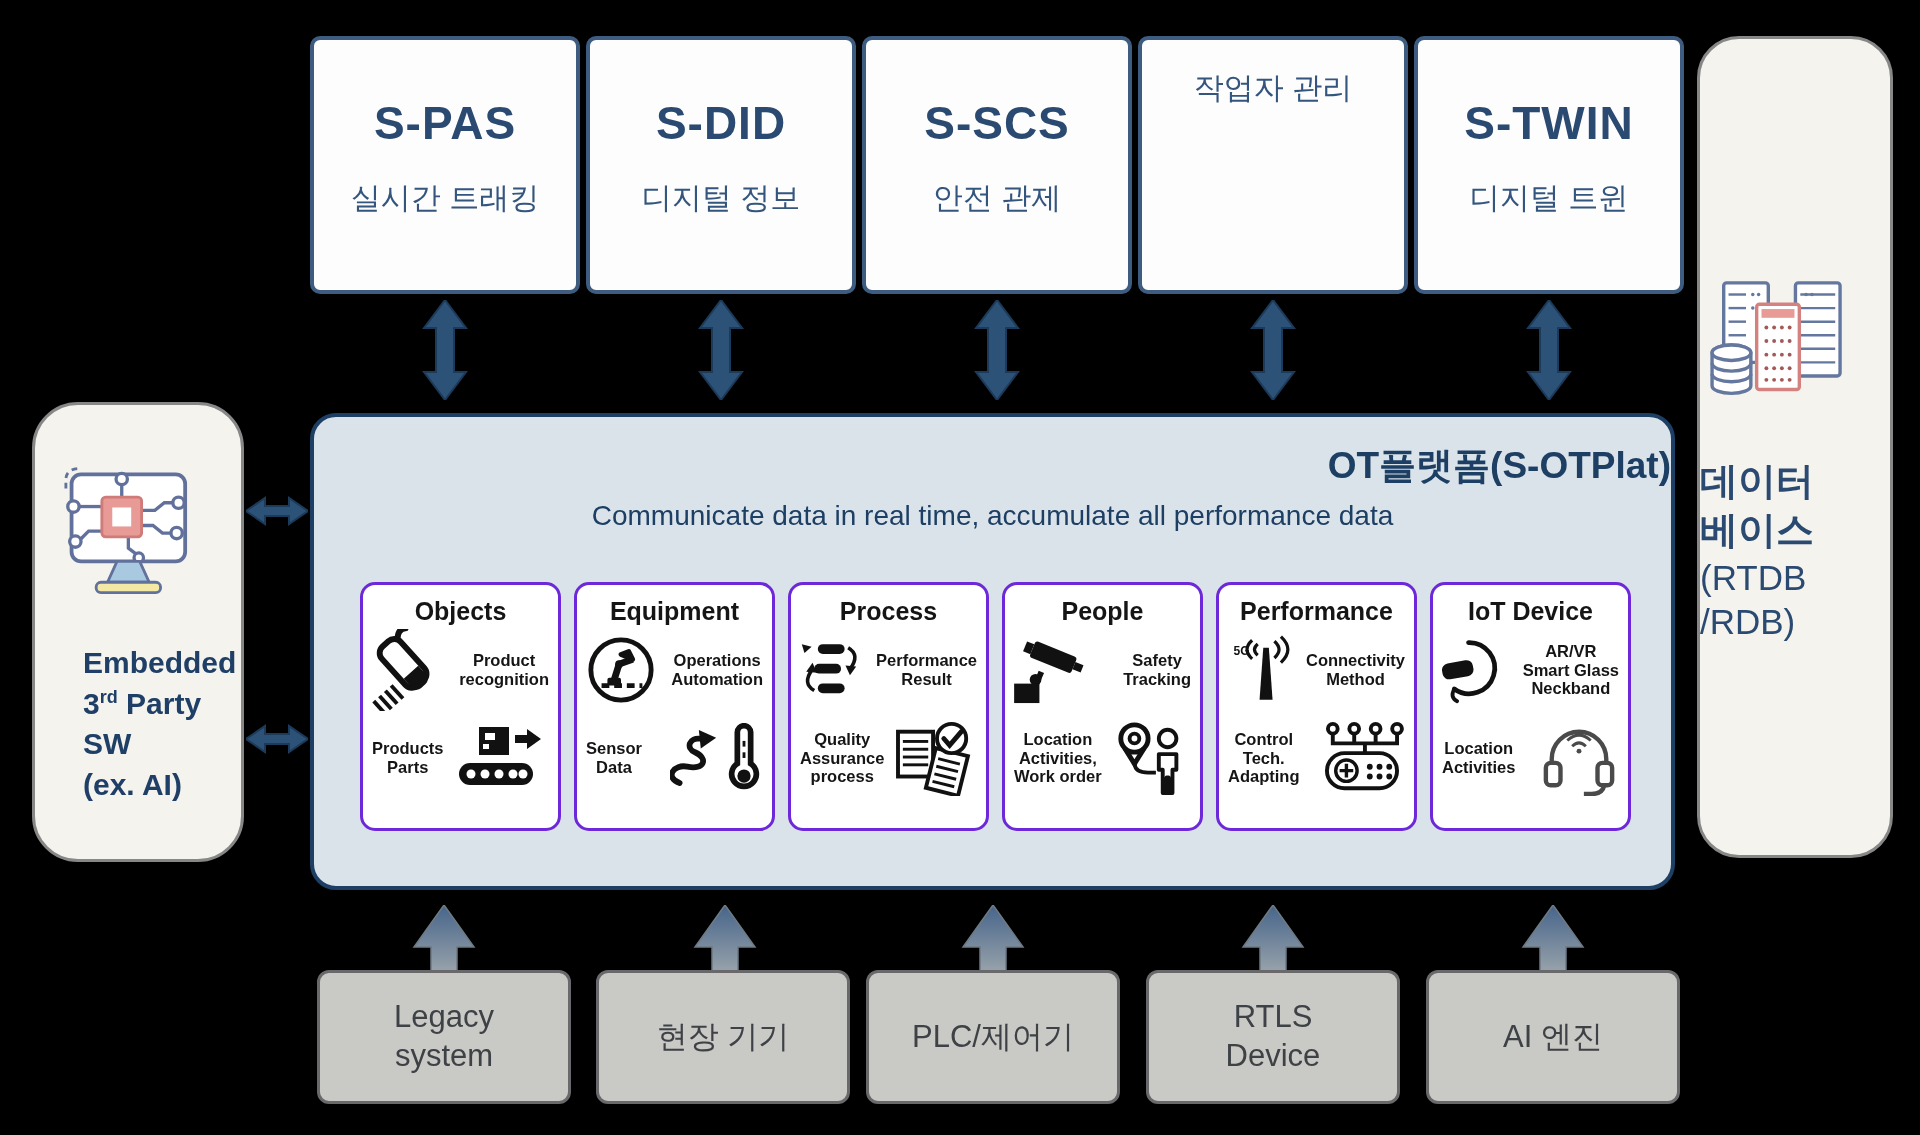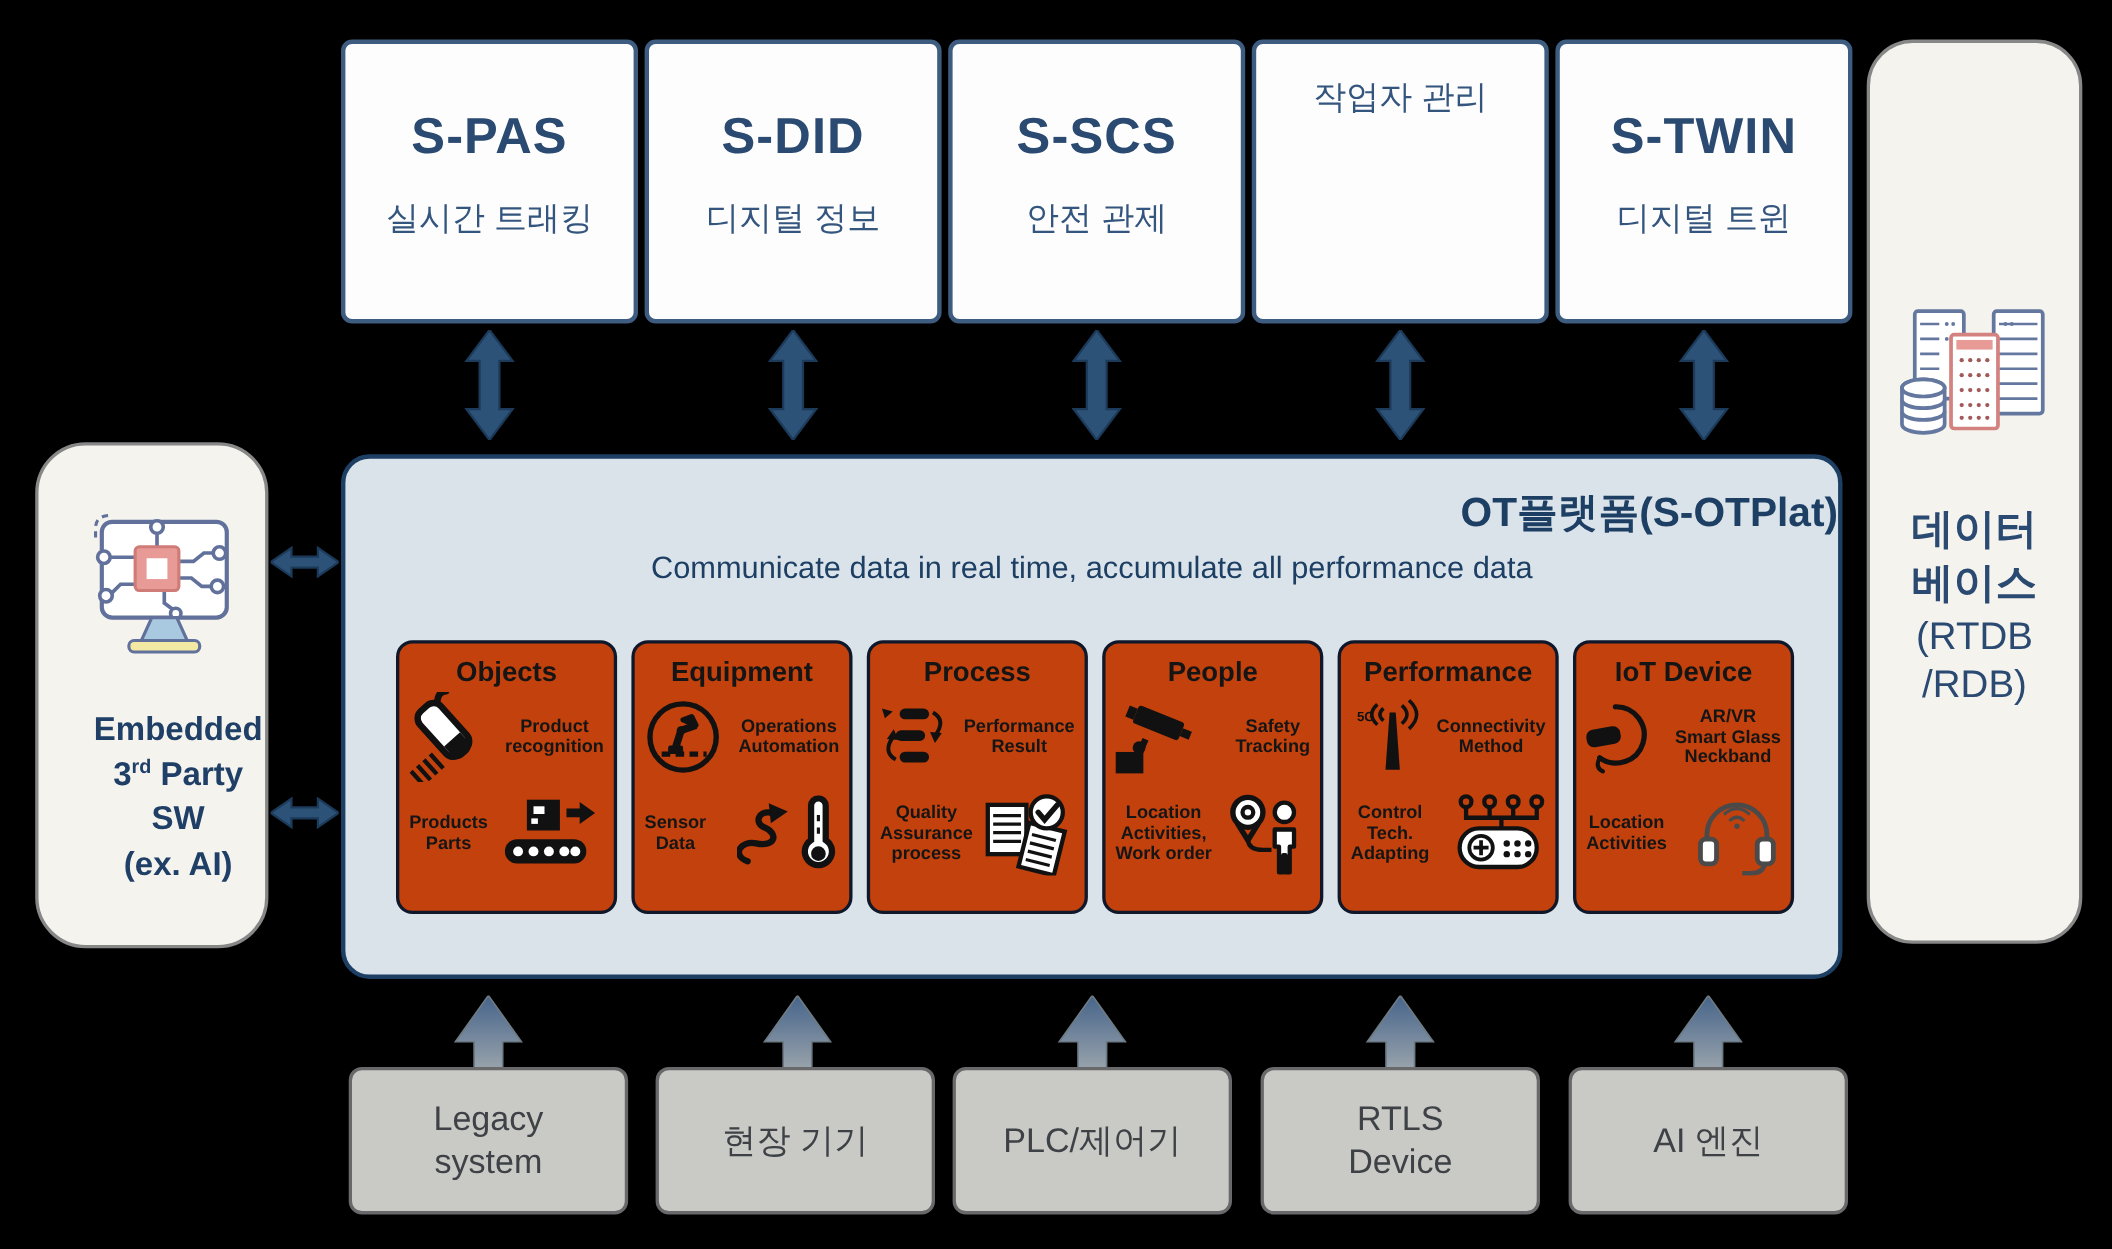--- a/index.html
+++ b/index.html
@@ -12,30 +12,30 @@
   .tlabel{margin-top:28px;font-size:30px;color:#33557e;}
   
   .v-arrow{position:absolute;top:300px;}
   .h-arrow{position:absolute;left:246px;}
   .uparrow{position:absolute;top:905px;}
   
   .plat{position:absolute;left:310px;top:413px;width:1365px;height:477px;background:#dbe3ea;
         border:4px solid #1d3f64;border-radius:26px;box-sizing:border-box;}
   .plat-title{margin-top:24px;text-align:right;font-size:37px;font-weight:bold;color:#1d3f64;}
   .plat-sub{margin-top:9px;text-align:center;font-size:28px;color:#1d3f64;}
-  .card{position:absolute;top:165px;width:201px;height:249px;background:#c2410c;
-        border:3px solid #0f172a;border-radius:15px;box-sizing:border-box;}
+  .card{position:absolute;top:165px;width:201px;height:249px;background:#ffffff;
+        border:3px solid #6d28d9;border-radius:15px;box-sizing:border-box;}
   .ctitle{margin-top:12px;text-align:center;font-size:25px;font-weight:bold;color:#151515;}
   .crow{display:flex;align-items:center;justify-content:space-between;padding:0 9px;height:84px;}
   .crow1{margin-top:2px;} .crow2{margin-top:4px;}
   .clabel{font-size:16.5px;font-weight:bold;color:#151515;line-height:1.15;
           white-space:pre-line;text-align:center;}
   .icon-pair{display:flex;align-items:center;gap:5px;}
   
-  .sidebox{position:absolute;background:#f4f3ee;border:3px solid #878787;box-sizing:border-box;text-align:center;}
+  .sidebox{position:absolute;background:#f4f3ee;border:3px solid #878787;box-sizing:border-box;text-align:left;}
   .leftbox{left:32px;top:402px;width:212px;height:460px;border-radius:46px;}
   .rightbox{left:1697px;top:36px;width:196px;height:822px;border-radius:42px;}
   .side-text{font-size:30px;font-weight:bold;color:#1f3f66;line-height:1.35;padding-left:48px;}
   .side-text sup{font-size:18px;}
   .db-name{font-size:38px;font-weight:bold;color:#2b4a71;line-height:1.3;}
   .db-sub{font-size:35px;color:#2b4a71;line-height:1.25;}
   
   .bbox{position:absolute;top:970px;width:254px;height:134px;background:#c9c9c5;
         border:3px solid #69696b;border-radius:12px;box-sizing:border-box;
         display:flex;align-items:center;justify-content:center;}

